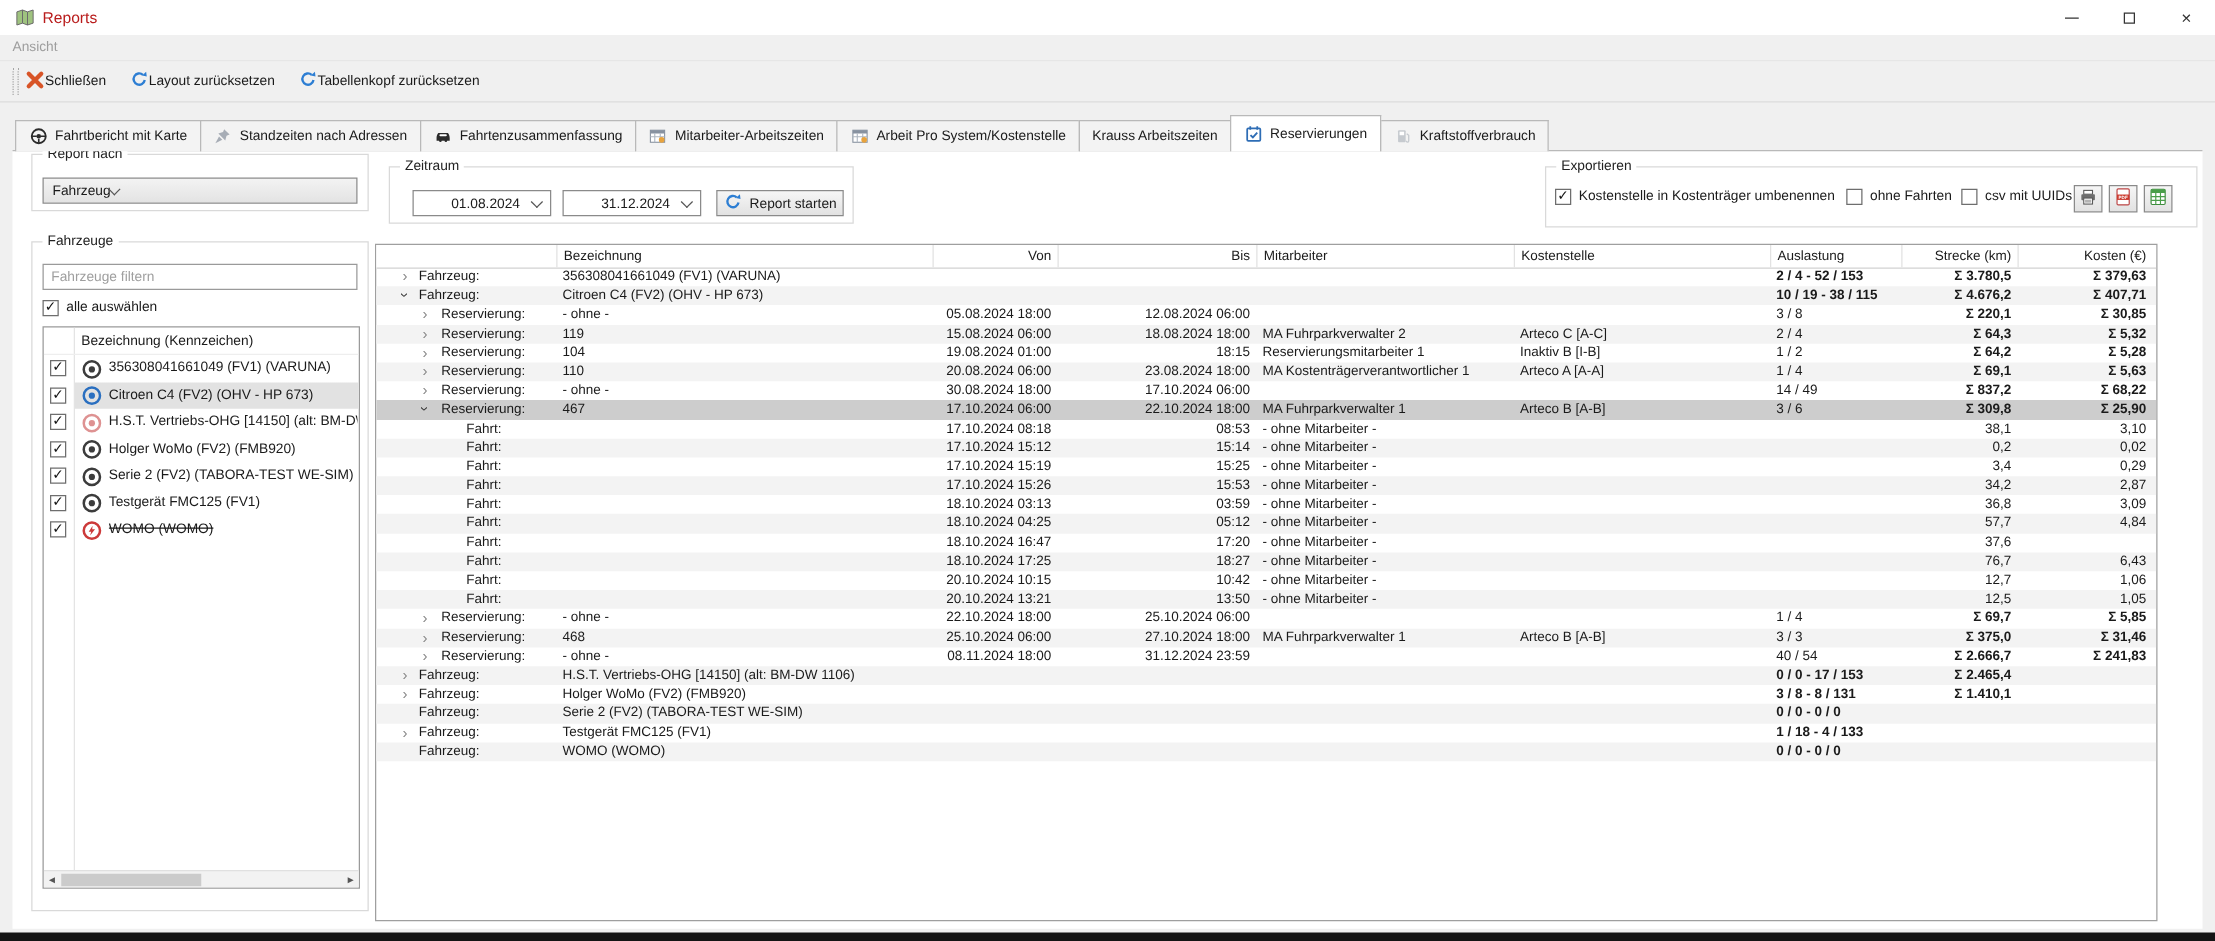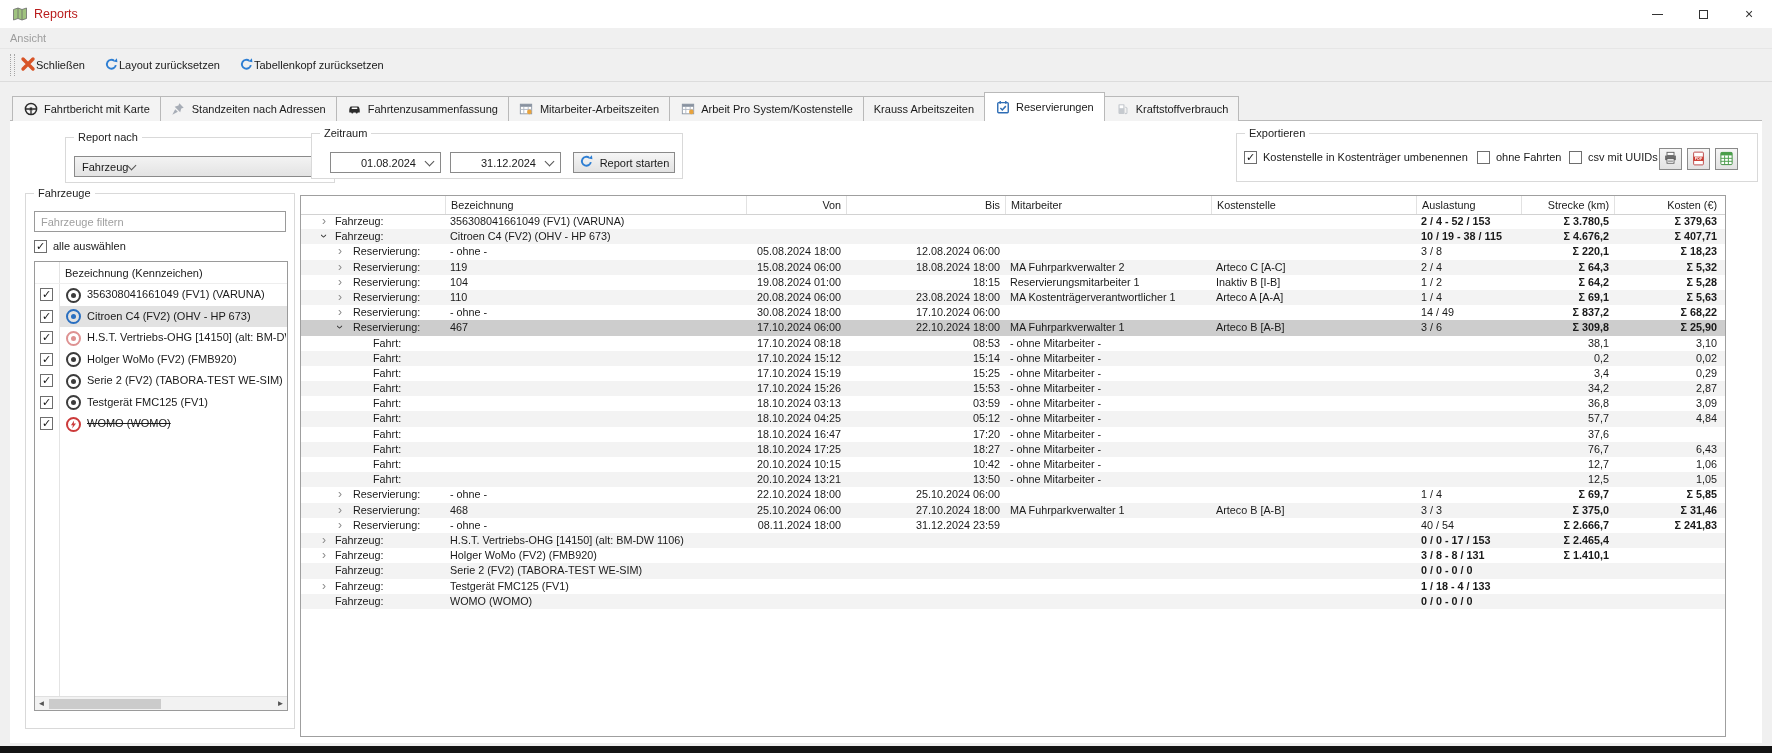--- a/index.html
+++ b/index.html
@@ -205,21 +205,21 @@
           <svg width="13" height="14" viewBox="0 0 16 16">
             <rect x="3" y="2" width="7.5" height="12" rx="1" fill="#c6cacf"></rect>
             <rect x="4.5" y="3.5" width="4.5" height="3.5" fill="#fff"></rect>
             <path d="M11.5 5.5l2 1.5v5.5a1.2 1.2 0 0 1-2.4 0" fill="none" stroke="#c6cacf" stroke-width="1.3"></path>
           </svg>
         </span>
         <span class="tablabel">Kraftstoffverbrauch</span>
       </div>
     </div>
 
-  <div class="group" style="left:25px;top:137px;width:268px;height:44px;margin-left:40px;">
+  <div class="group" style="left:25px;top:123px;width:268px;height:44px;">
     <span class="group-label">Report nach</span>
     <div class="combo" style="left:8px;top:18px;width:252px;height:21px;">
       <span>Fahrzeug</span>
       <span class="caret"></span>
     </div>
   </div>
 
   <div class="group" style="left:311px;top:133px;width:370px;height:44px;">
     <span class="group-label">Zeitraum</span>
     <div class="datecombo" style="left:18px;top:18px;width:111px;height:21px;">
@@ -394,21 +394,21 @@
             <span class="arrow" style="left: 34px;">›</span>
             <span class="typelabel" style="left: 52px;">Reservierung:</span>
           </div>
           <div class="tcell" style="left: 144px; width: 301px; text-align: left;">- ohne -</div>
           <div class="tcell" style="left: 445px; width: 100px; text-align: right;">05.08.2024 18:00</div>
           <div class="tcell" style="left: 545px; width: 159px; text-align: right;">12.08.2024 06:00</div>
           <div class="tcell" style="left: 704px; width: 206px; text-align: left;"></div>
           <div class="tcell" style="left: 910px; width: 205px; text-align: left;"></div>
           <div class="tcell" style="left: 1115px; width: 105px; text-align: left;">3 / 8</div>
           <div class="tcell b" style="left: 1220px; width: 93px; text-align: right;">Σ 220,1</div>
-          <div class="tcell b" style="left: 1313px; width: 108px; text-align: right;">Σ 18,23</div>
+          <div class="tcell b" style="left: 1313px; width: 108px; text-align: right;">Σ 30,85</div>
         </div>
         <div class="trow alt">
           <div class="tcell treecell" style="left: 0px; width: 144px;">
             <span class="arrow" style="left: 34px;">›</span>
             <span class="typelabel" style="left: 52px;">Reservierung:</span>
           </div>
           <div class="tcell" style="left: 144px; width: 301px; text-align: left;">119</div>
           <div class="tcell" style="left: 445px; width: 100px; text-align: right;">15.08.2024 06:00</div>
           <div class="tcell" style="left: 545px; width: 159px; text-align: right;">18.08.2024 18:00</div>
           <div class="tcell" style="left: 704px; width: 206px; text-align: left;">MA Fuhrparkverwalter 2</div>

